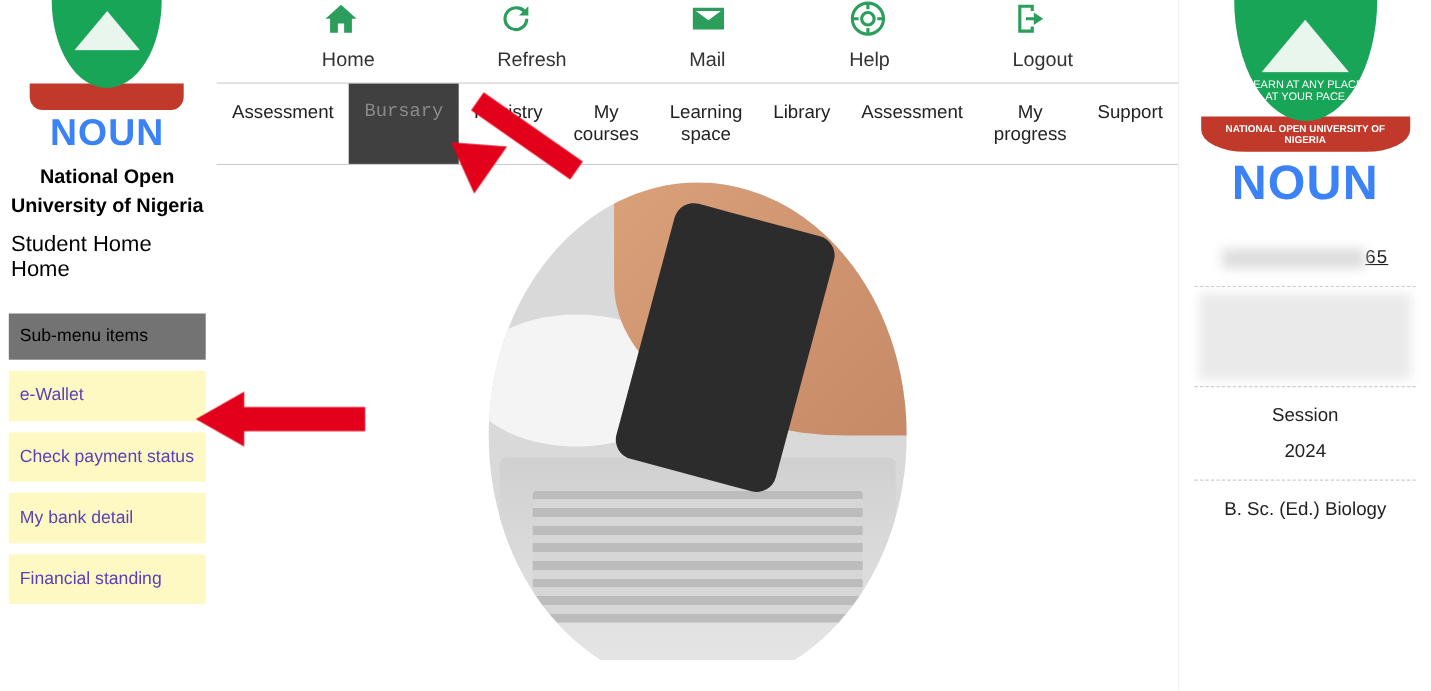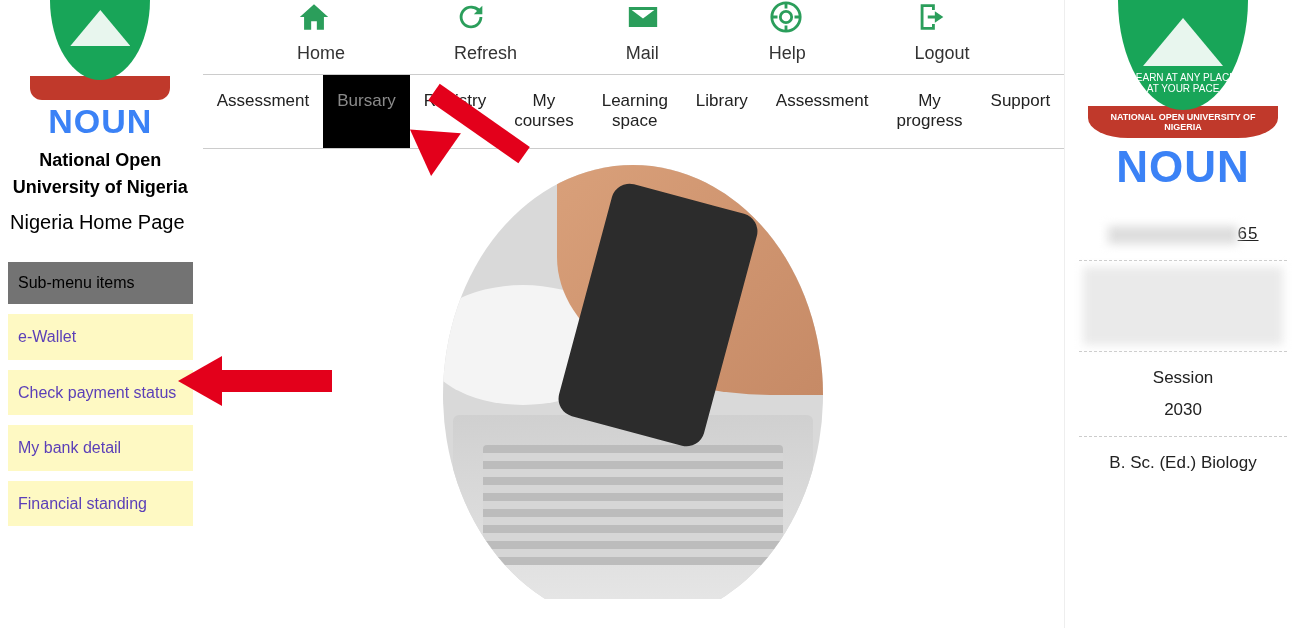--- a/index.html
+++ b/index.html
@@ -139,22 +139,23 @@
   .tab {
     padding: 16px 14px;
     font-size: 17px;
     color: #222;
     text-align: center;
     cursor: pointer;
     white-space: pre-line;
     line-height: 1.2;
   }
   .tab.selected {
-    background: #000000;
+    background: #404040;
     color: #8a8a8a;
+    font-family: Liberation Mono, monospace;
   }
   .content {
     height: 450px;
     overflow-y: scroll;
     display:flex;
     justify-content:center;
     padding-top:16px;
   }
   
   .content-inner {
@@ -273,21 +274,21 @@
 </head>
 <body>
 
 <div class="layout">
 
   <aside class="sidebar-left">
     <div class="logo-shield"></div>
     <div class="logo-ribbon"></div>
     <div class="logo-word">NOUN</div>
     <div class="uni-name">National Open University of Nigeria</div>
-    <div class="page-title">Nigeria Home Page</div>
+    <div class="page-title">Student Home Home</div>
 
     <div class="submenu">
       <div class="submenu-header">Sub-menu items</div>
       <div class="submenu-item">e-Wallet</div>
       <div class="submenu-item">Check payment status</div>
       <div class="submenu-item">My bank detail</div>
       <div class="submenu-item">Financial standing</div>
     </div>
   </aside>
 
@@ -378,21 +379,21 @@
 
     <div class="info-line matric">
       <span class="blurred"></span><span>65</span>
     </div>
     <hr class="info-sep">
 
     <div class="blur-box"></div>
     <hr class="info-sep">
 
     <div class="info-line">Session</div>
-    <div class="info-line" style="padding-top:0">2030</div>
+    <div class="info-line" style="padding-top:0">2024</div>
     <hr class="info-sep">
 
     <div class="info-line" style="white-space:pre-line">B. Sc. (Ed.) Biology</div>
   </aside>
 </div>
 
 <div class="arrow" style="left:394px; top:48px;">
   <div class="shaft" style="left:40px; top:34px; width:110px; height:20px; transform:rotate(35deg); transform-origin:left center;"></div>
   <div class="head" style="left:12px; top:68px; border-top:26px solid transparent; border-bottom:26px solid transparent; border-right:44px solid #e3001b; transform:rotate(35deg);"></div>
 </div>

